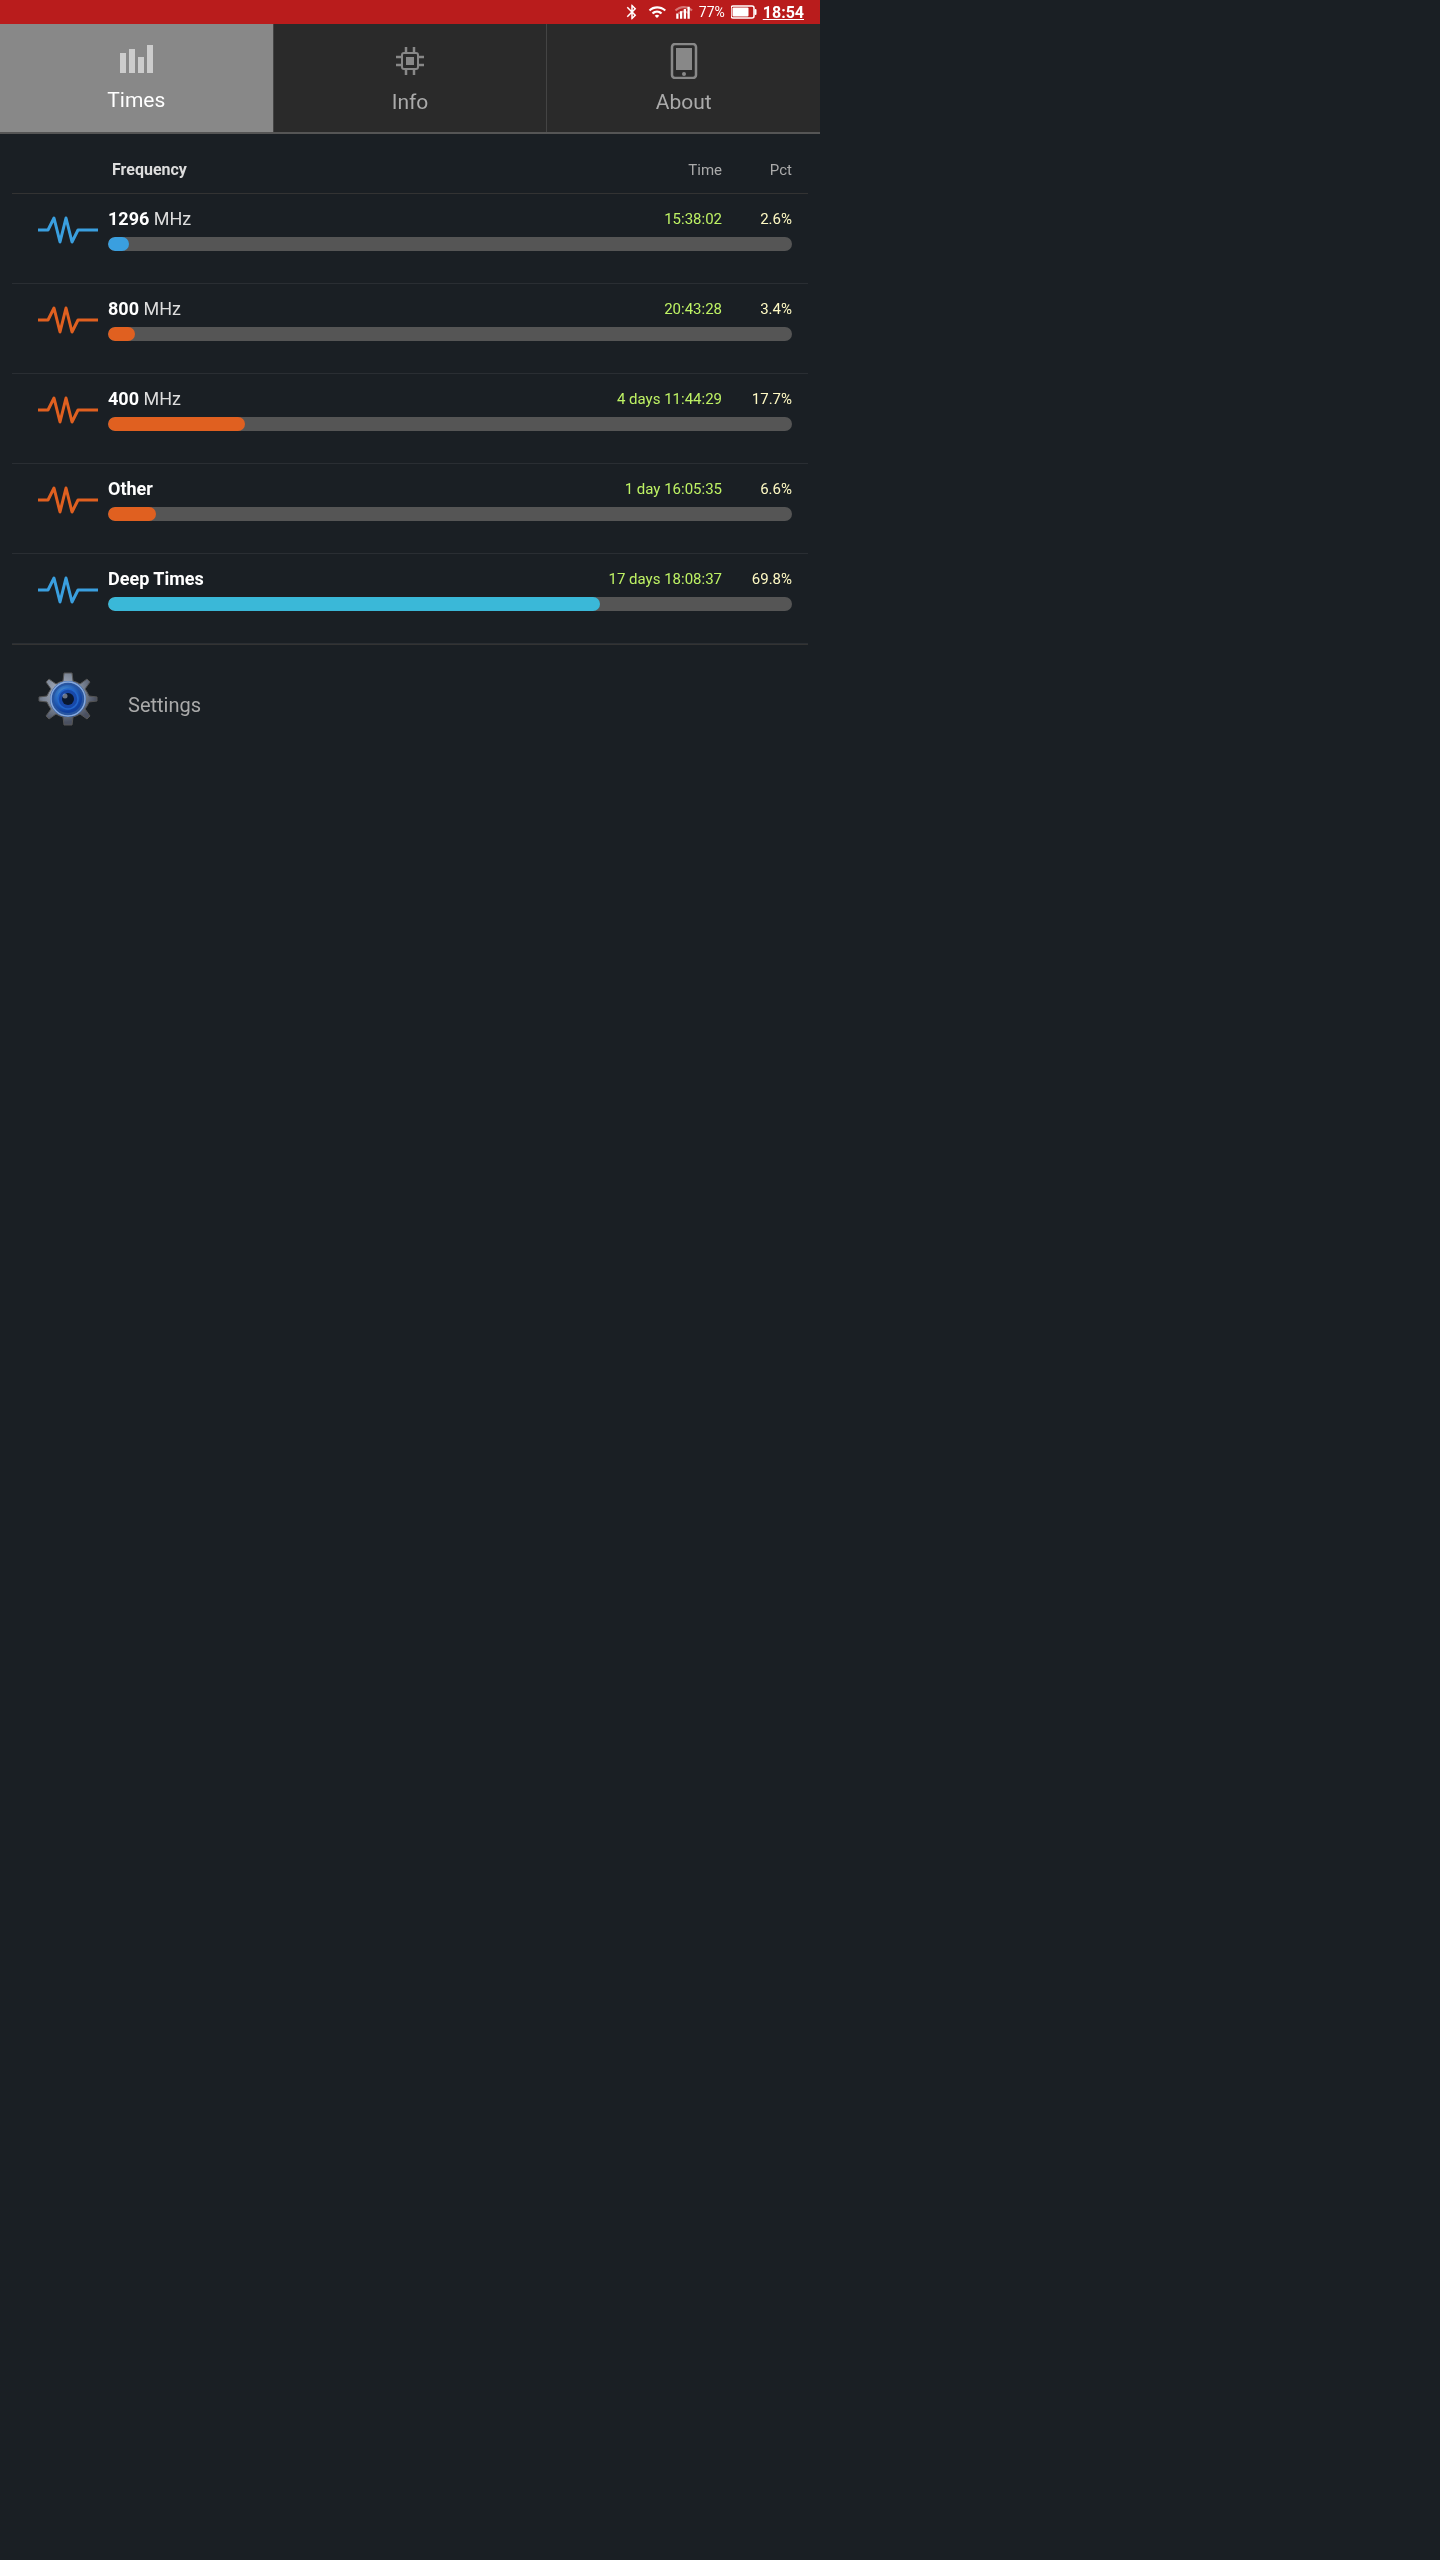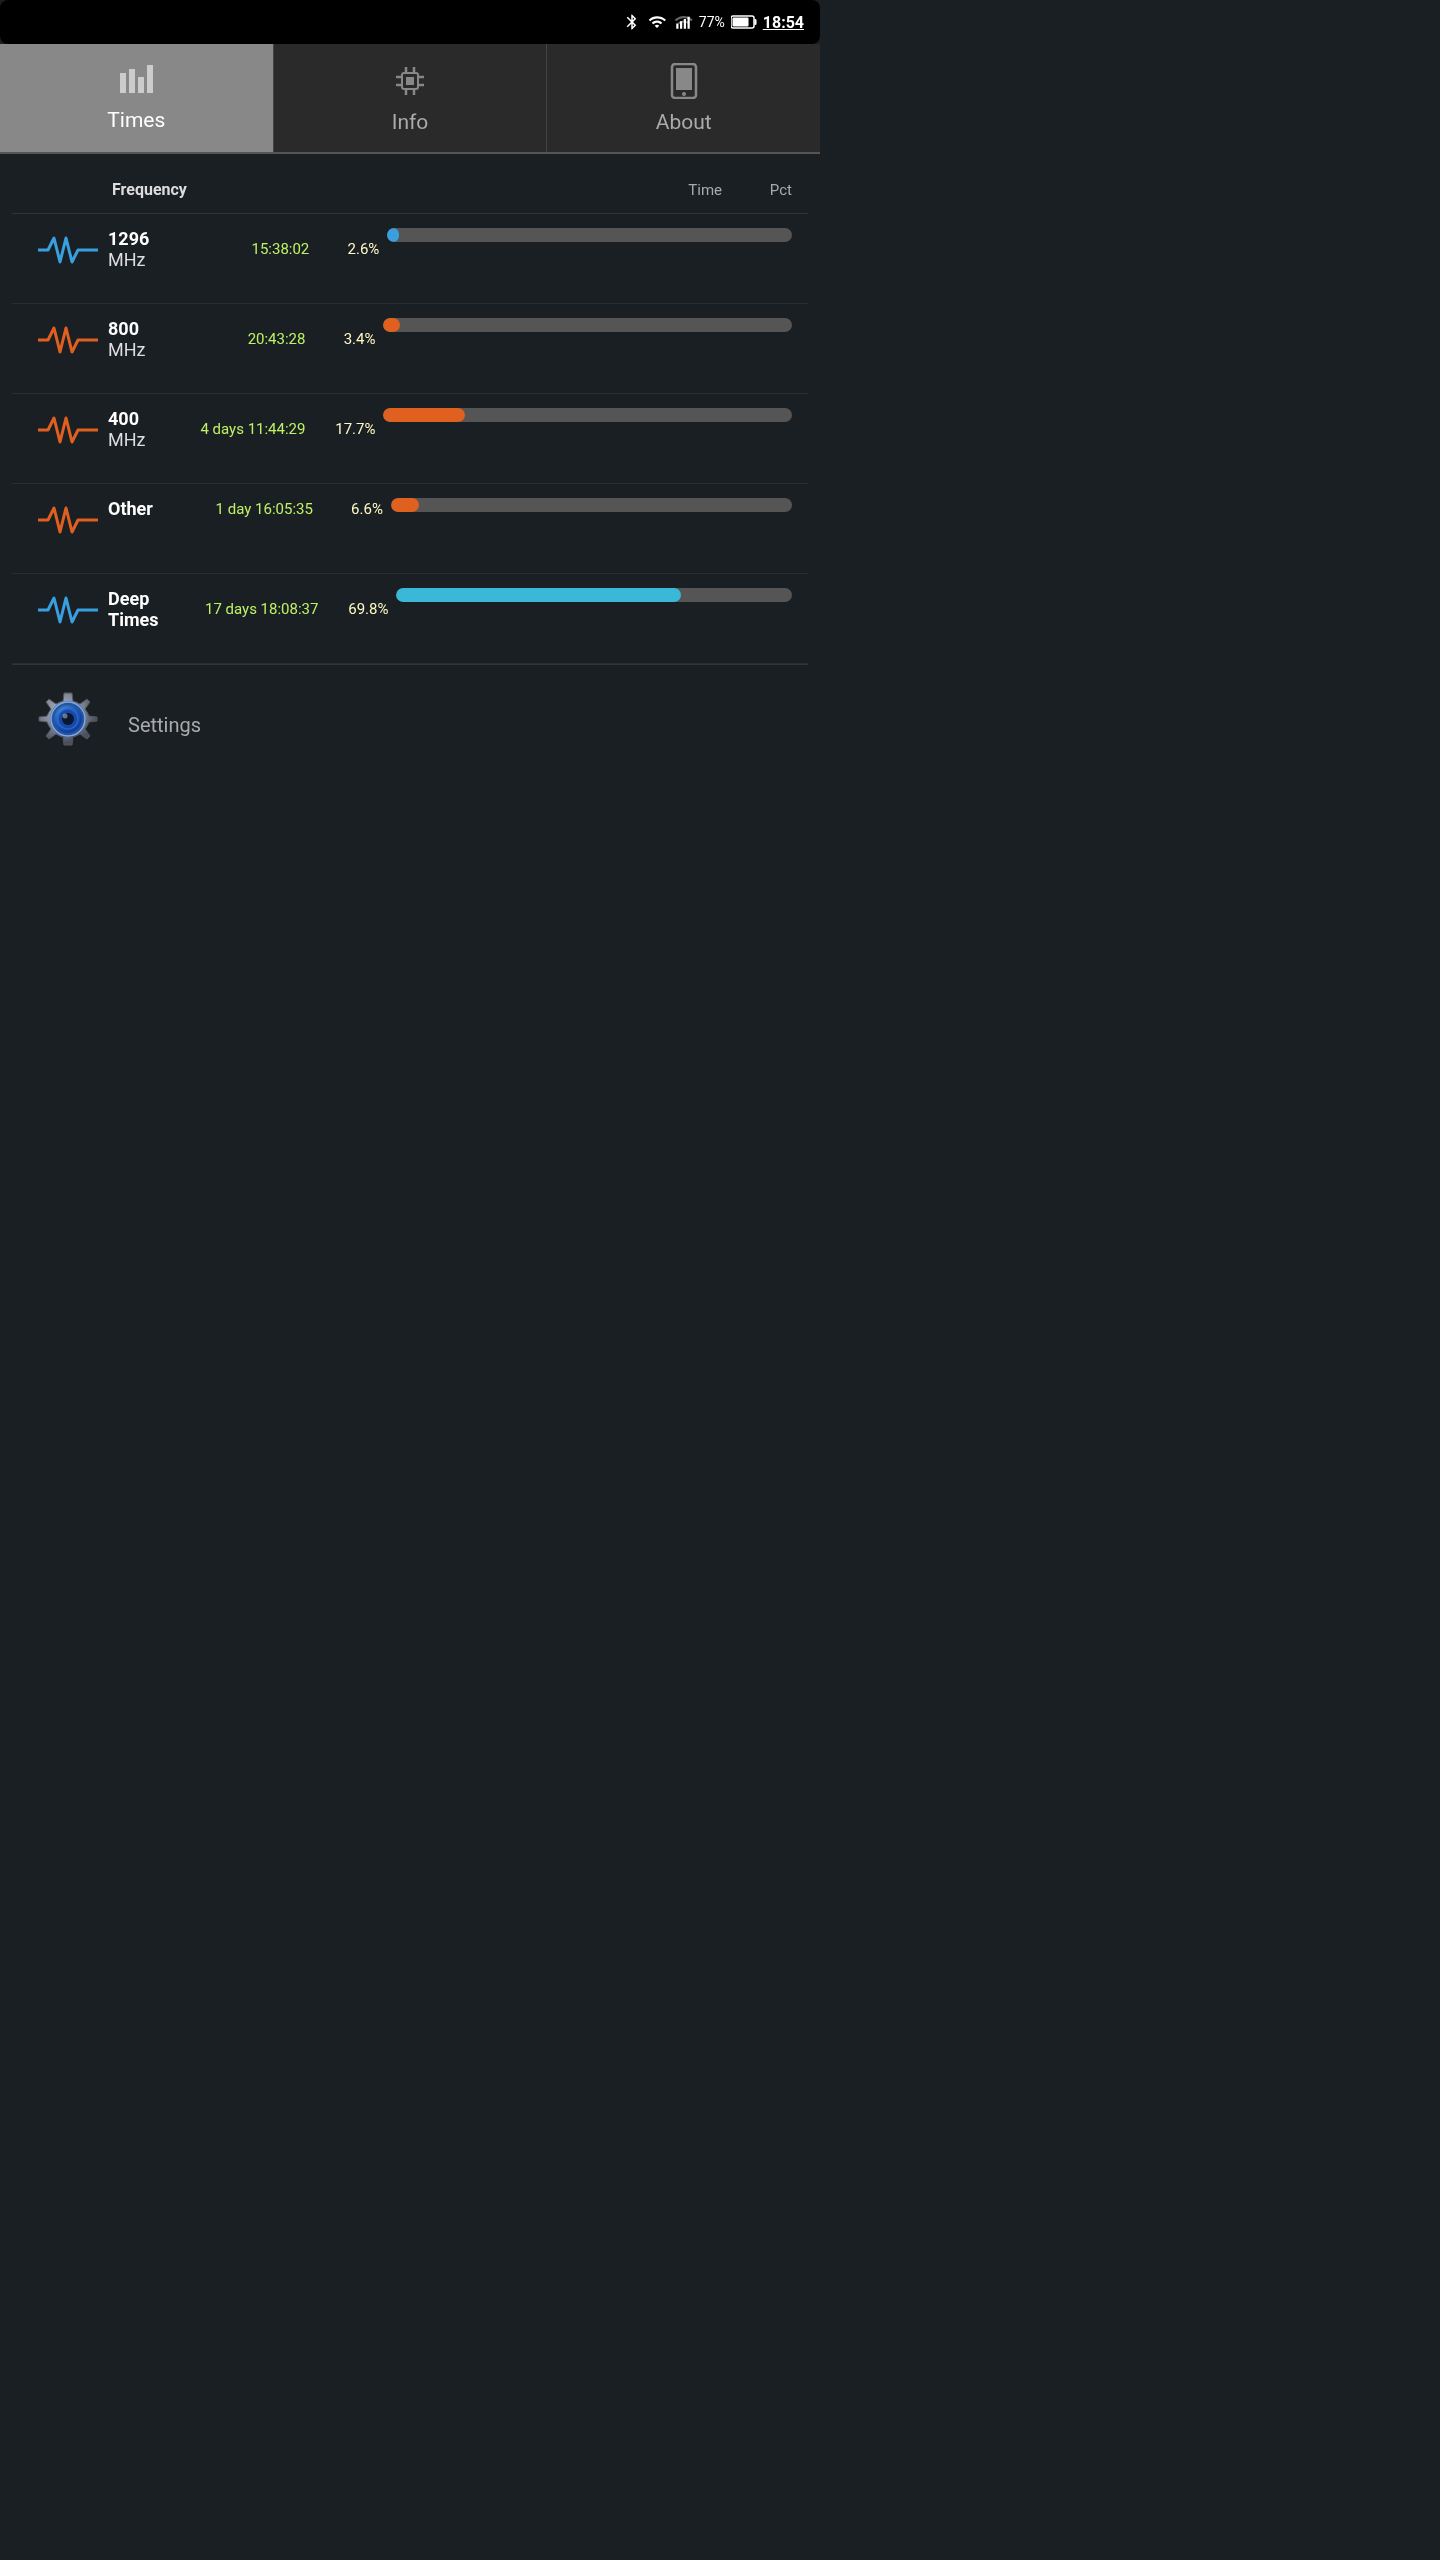--- a/index.html
+++ b/index.html
@@ -9,28 +9,27 @@
       background: #1a1f24;
       color: #fff;
       font-family: 'Roboto', Arial, sans-serif;
       width: 820px;
       min-height: 1400px;
       overflow-x: hidden;
     }
 
     
     .status-bar {
-      background: #000000;
-      height: 44px;
+      background: #b91c1c;
+      height: 24px;
       display: flex;
       align-items: center;
       justify-content: flex-end;
       padding: 0 16px;
       gap: 8px;
-      border-radius: 8px;
     }
     .status-bar-icons {
       display: flex;
       align-items: center;
       gap: 6px;
       font-size: 14px;
       color: #fff;
     }
     .status-time {
       font-size: 16px;
@@ -115,21 +114,21 @@
     .freq-icon {
       width: 80px;
       display: flex;
       align-items: center;
       justify-content: center;
       padding-top: 2px;
     }
     .freq-info {
       flex: 1;
       display: flex;
-      flex-direction: row;
+      flex-direction: column;
       gap: 8px;
     }
     .freq-top {
       display: flex;
       align-items: center;
     }
     .freq-name {
       flex: 1;
       font-size: 18px;
       color: #ddd;

